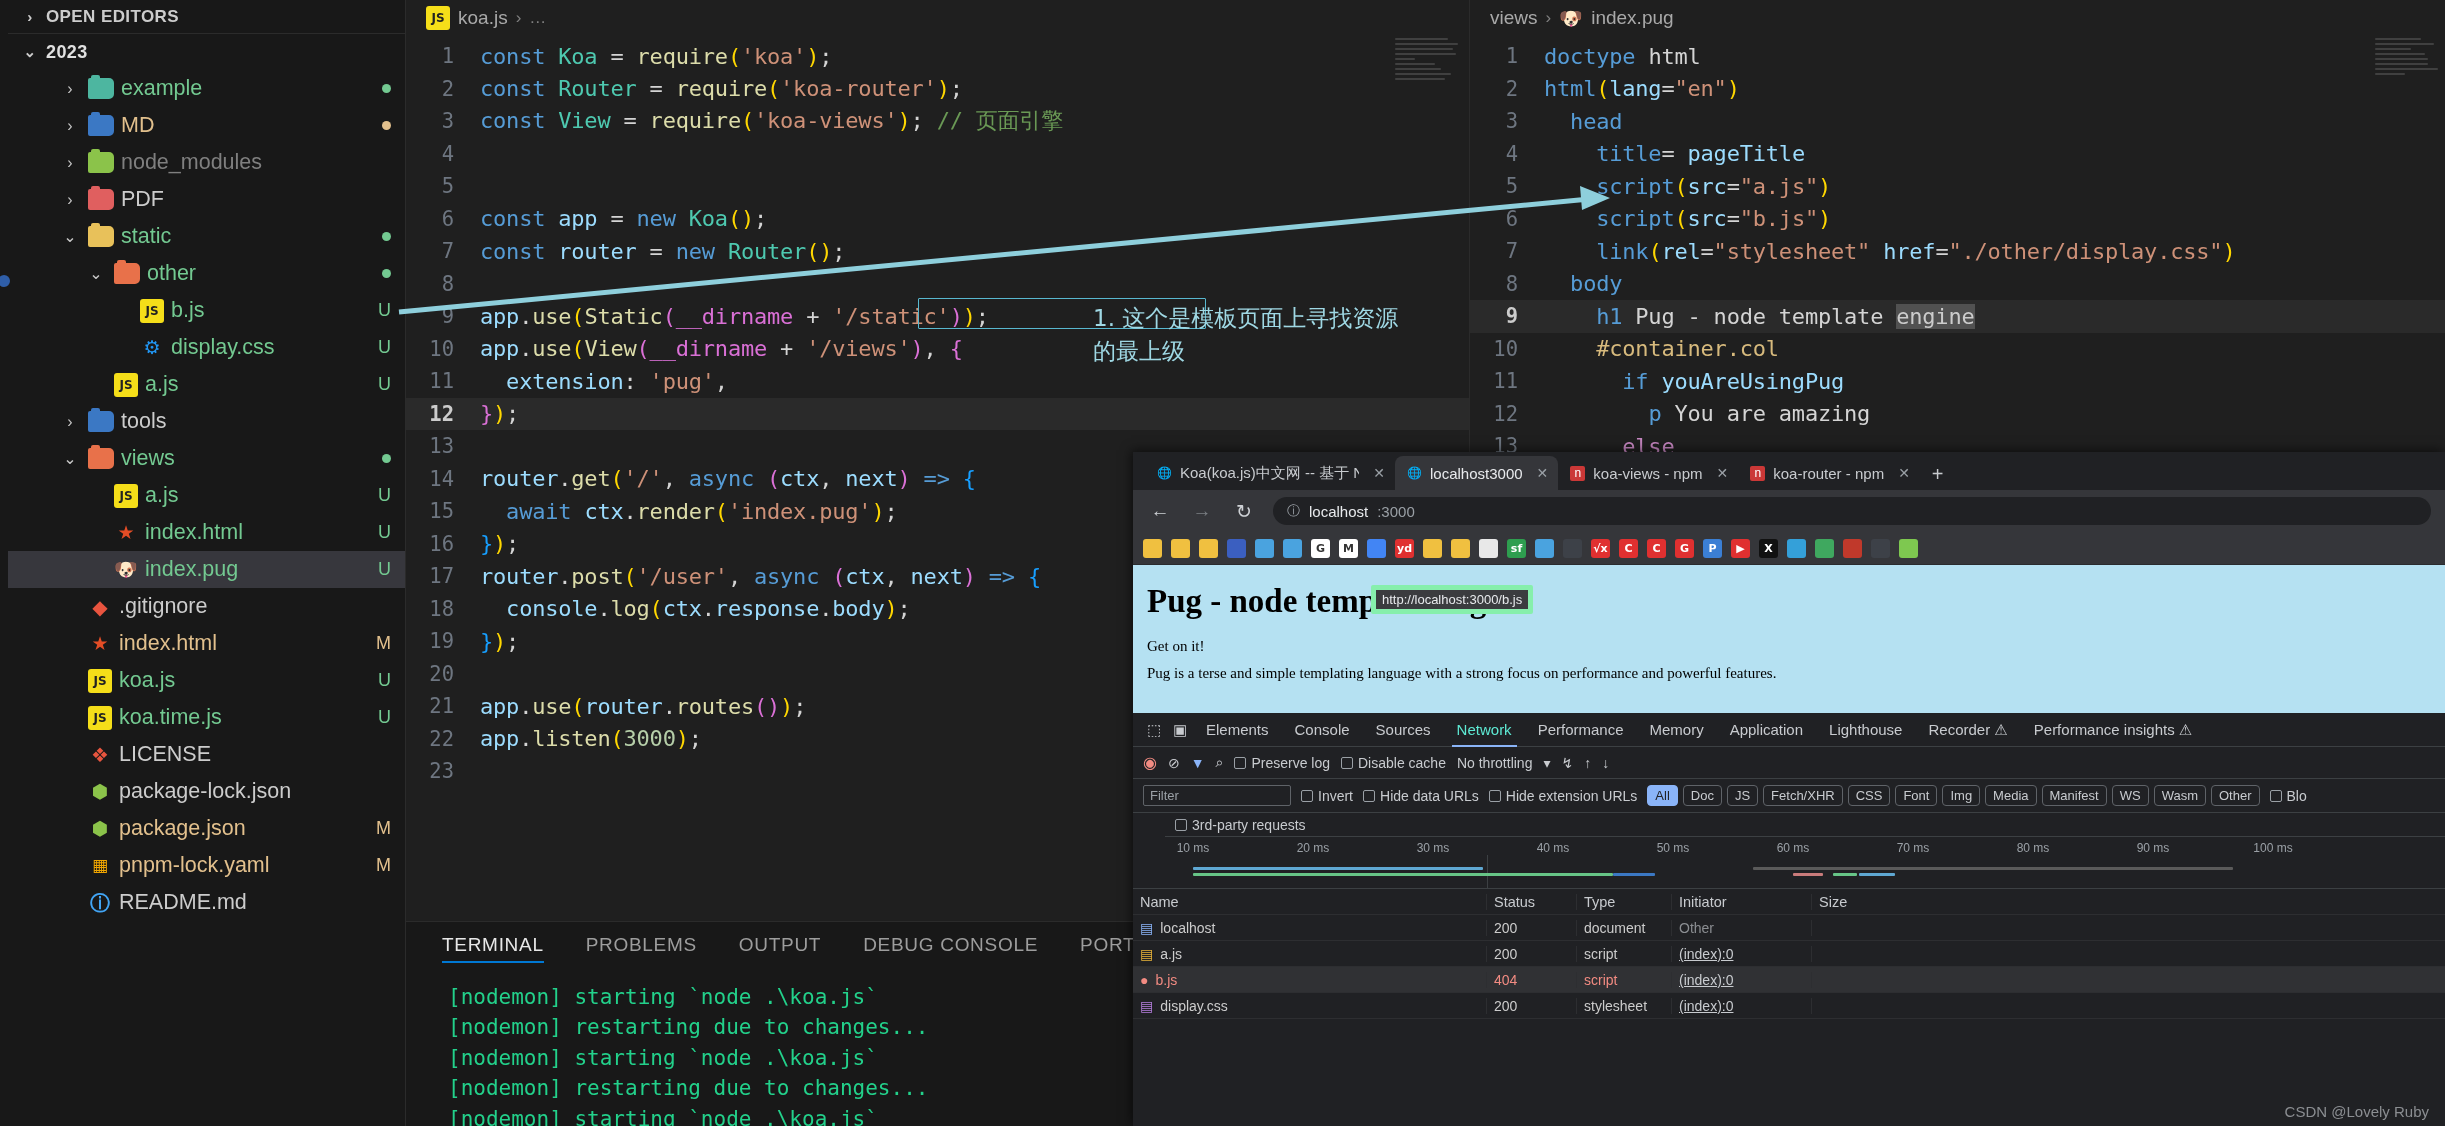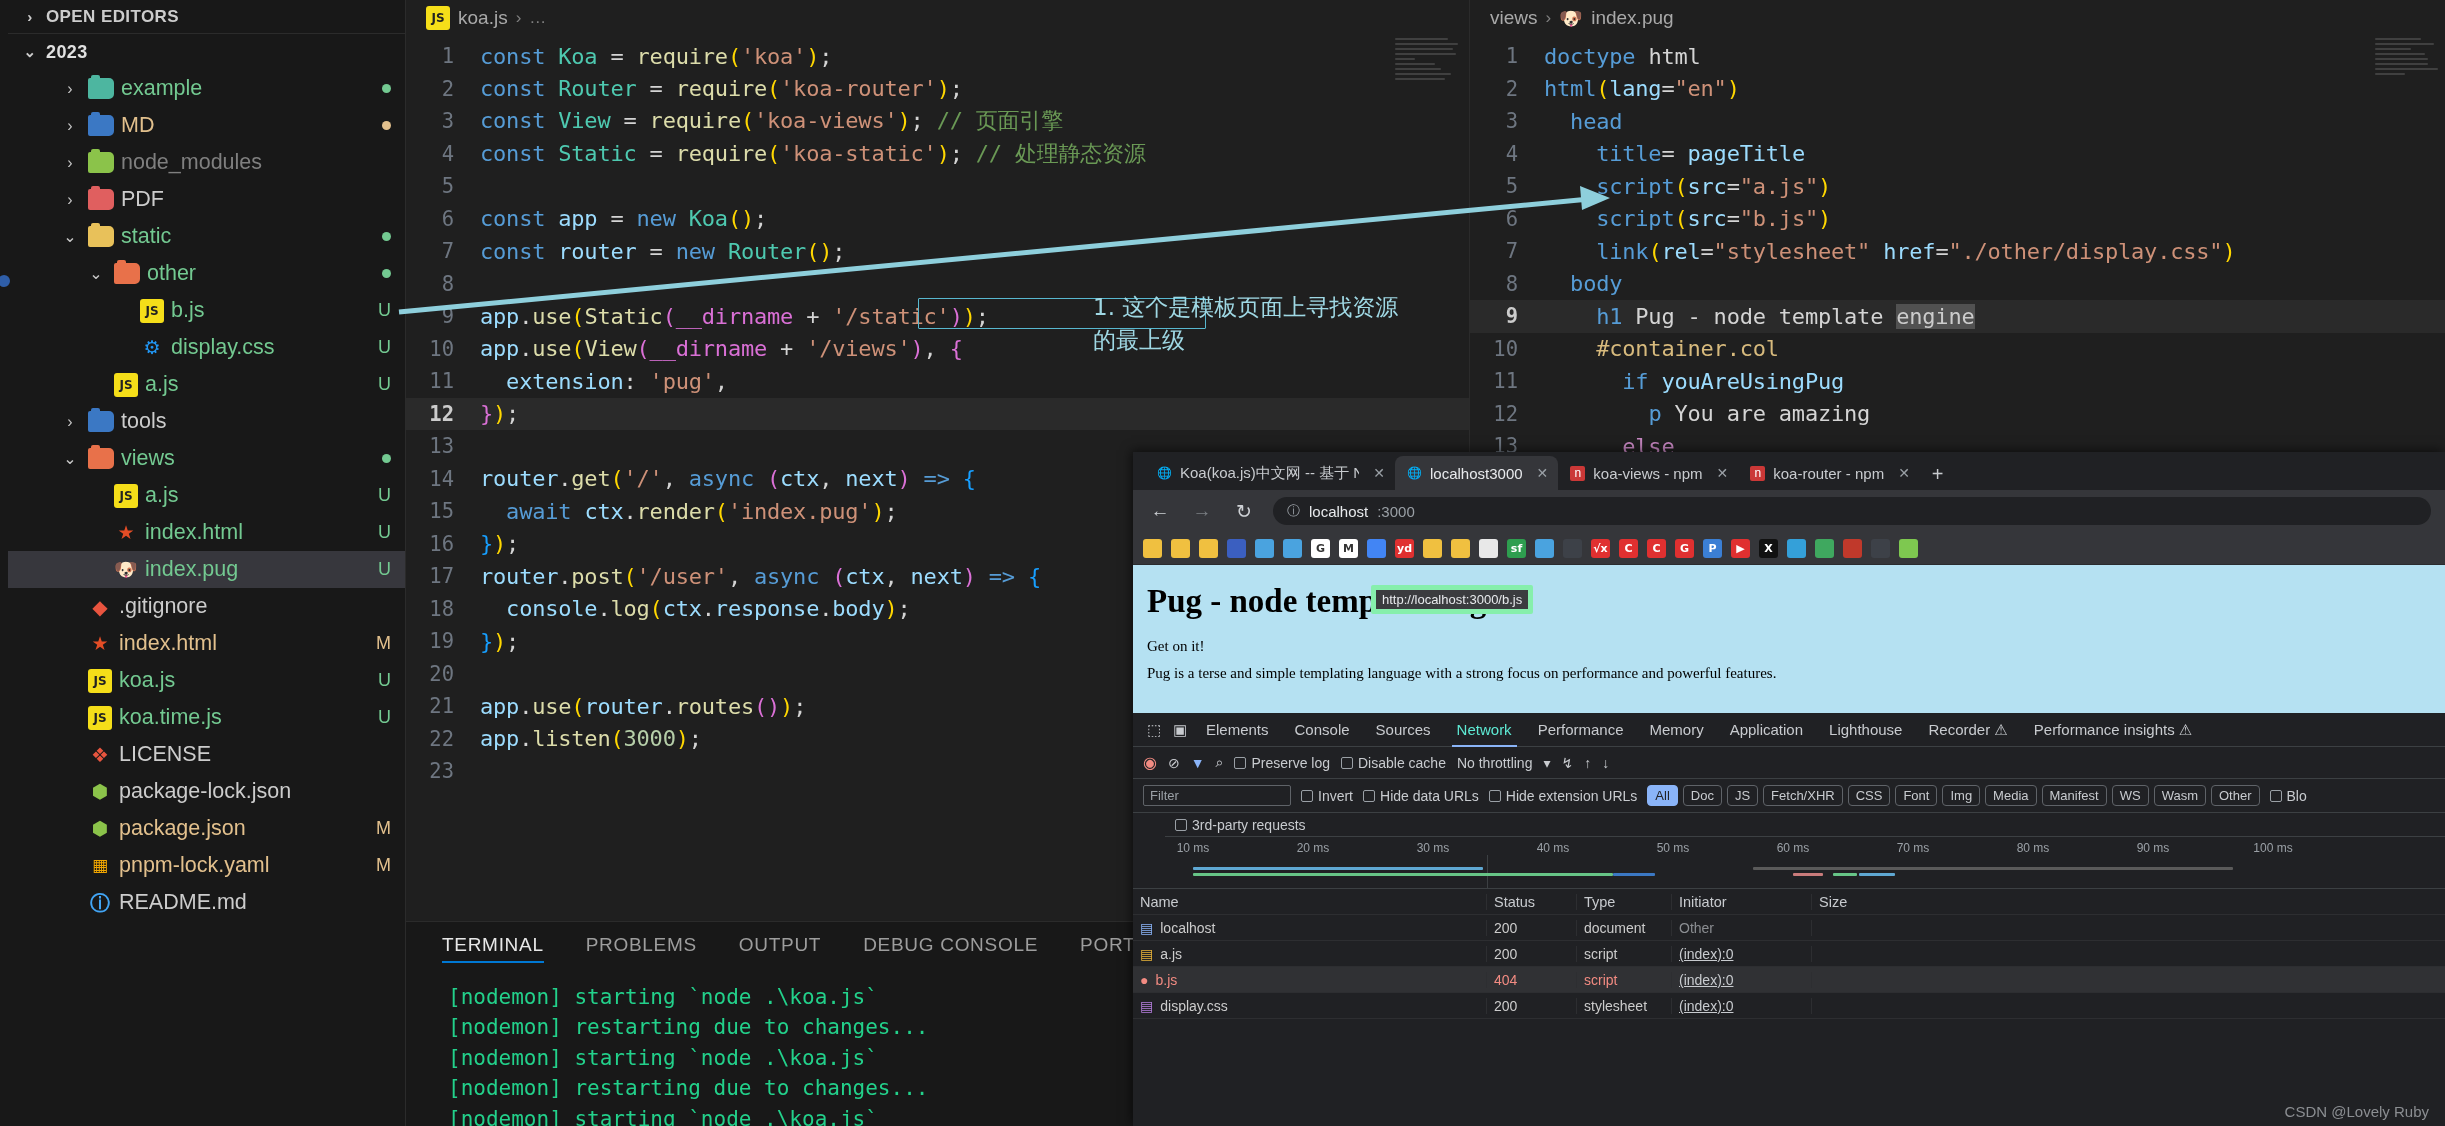--- a/index.html
+++ b/index.html
@@ -386,21 +386,20 @@
             <div class="cl">
               <span class="gutter-num">2</span>
               <span class="code"><span class="t-kw">const</span> <span class="t-cls">Router</span> <span class="t-def">=</span> <span class="t-fn">require</span><span class="t-pn">(</span><span class="t-str">'koa-router'</span><span class="t-pn">)</span><span class="t-def">;</span></span>
             </div>
             <div class="cl">
               <span class="gutter-num">3</span>
               <span class="code"><span class="t-kw">const</span> <span class="t-cls">View</span> <span class="t-def">=</span> <span class="t-fn">require</span><span class="t-pn">(</span><span class="t-str">'koa-views'</span><span class="t-pn">)</span><span class="t-def">;</span> <span class="t-com">// 页面引擎</span></span>
             </div>
             <div class="cl">
               <span class="gutter-num">4</span>
-              <span class="code"><span class="t-kw">const</span> <span class="t-cls">Static</span> <span class="t-def">=</span> <span class="t-fn">require</span><span class="t-pn">(</span><span class="t-str">'koa-static'</span><span class="t-pn">)</span><span class="t-def">;</span> <span class="t-com">// 处理静态资源</span></span>
             </div>
             <div class="cl">
               <span class="gutter-num">5</span>
               <span class="code"></span>
             </div>
             <div class="cl">
               <span class="gutter-num">6</span>
               <span class="code"><span class="t-kw">const</span> <span class="t-var">app</span> <span class="t-def">=</span> <span class="t-kw">new</span> <span class="t-cls">Koa</span><span class="t-pn">()</span><span class="t-def">;</span></span>
             </div>
             <div class="cl">
@@ -576,21 +575,21 @@
 [nodemon] starting `node .\koa.js`</div>
     </div>
   </div>
 </div>
 
 <div id="anno">
   <svg width="2445" height="1126" style="position:absolute;left:0;top:0;">
     <line x1="399" y1="312" x2="1600" y2="198" stroke="#8ecfdc" stroke-width="5"></line>
     <polygon points="1610,198 1580,186 1582,210" fill="#8ecfdc"></polygon>
   </svg>
-  <div class="anno-text" style="left:1093px; top:291px; width:420px;">
+  <div class="anno-text" style="left:1093px; top:302px; width:420px;">
     <div>1.  这个是模板页面上寻找资源</div>
     <div>的最上级</div>
   </div>
 </div>
 
 <div id="browser">
 
   <div id="tabstrip">
       <div class="btab">
         <span class="fav" style="color:#9aa0a6;">🌐</span>

